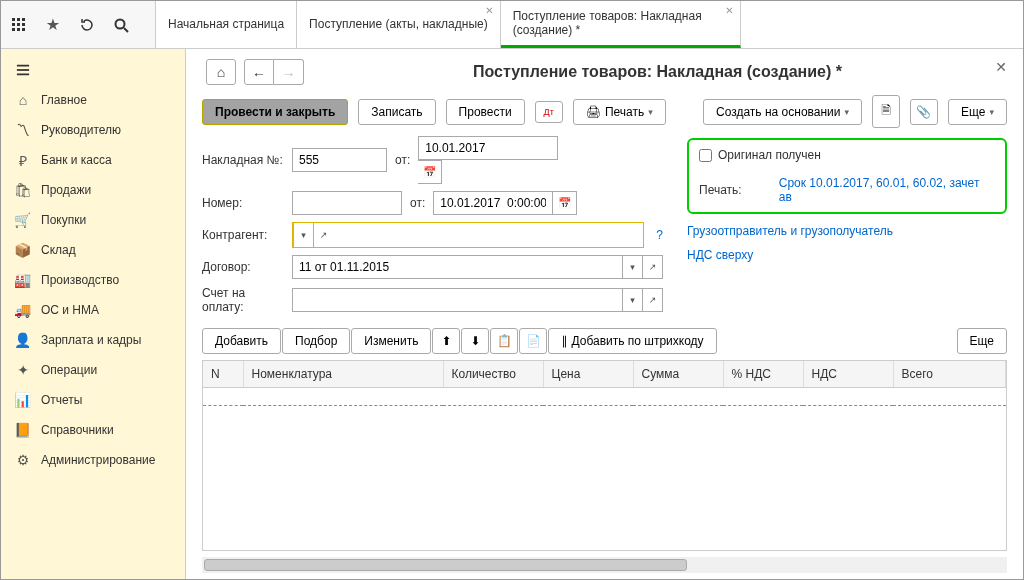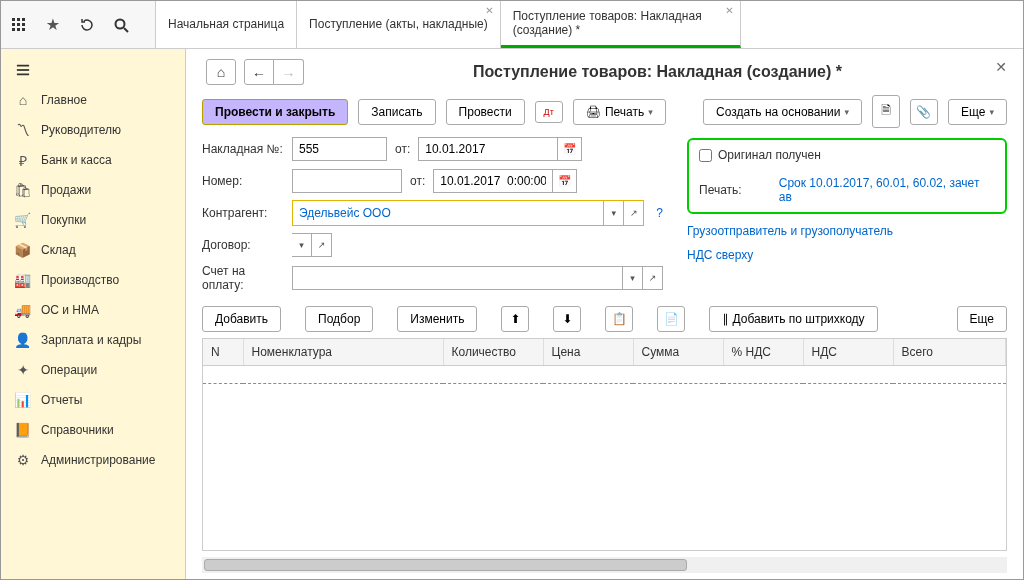--- a/index.html
+++ b/index.html
@@ -24,21 +24,21 @@
 
 .main { flex: 1; display: flex; flex-direction: column; overflow: hidden; }
 .page-header { padding: 10px 20px 4px; display: flex; align-items: center; gap: 8px; position: relative; }
 .hdr-btn { border: 1px solid #aaa; background: #fff; border-radius: 3px; width: 30px; height: 26px; display: flex; align-items: center; justify-content: center; cursor: pointer; font-size: 14px; color: #333; }
 .page-title { flex: 1; text-align: center; font-size: 16px; font-weight: bold; }
 .page-close { position: absolute; right: 16px; top: 10px; cursor: pointer; color: #666; font-size: 14px; }
 
 
 .cmd-bar { padding: 6px 16px; display: flex; align-items: center; gap: 10px; flex-wrap: wrap; }
 .btn { border: 1px solid #aaa; background: #fff; border-radius: 3px; padding: 5px 12px; cursor: pointer; font-size: 12px; display: inline-flex; align-items: center; gap: 4px; }
-.btn.yellow { background: #c4b5fd; font-weight: bold; border-color: #b8a200; }
+.btn.yellow { background: #a3a3a3; font-weight: bold; border-color: #b8a200; }
 .btn-icon { width: 28px; padding: 5px 0; justify-content: center; }
 .btn .dd { font-size: 9px; color: #666; }
 
 
 .form-area { padding: 2px 16px; display: flex; gap: 24px; }
 .form-left { flex: 1; }
 .form-right { width: 320px; padding-top: 2px; }
 .frow { display: flex; align-items: center; gap: 8px; margin-bottom: 6px; min-height: 26px; }
 .flabel { width: 82px; font-size: 12px; }
 .finput { border: 1px solid #aaa; height: 24px; padding: 2px 6px; font-size: 12px; background: #fff; }
@@ -51,21 +51,21 @@
 .cal-btn { width: 24px; height: 24px; border: 1px solid #aaa; border-left: none; display: flex; align-items: center; justify-content: center; background: #fff; cursor: pointer; font-size: 11px; }
 .qmark { color: #0066cc; margin-left: 4px; cursor: pointer; }
 
 .right-box { border: 2px solid #0c0; border-radius: 6px; padding: 8px 10px; margin-bottom: 10px; }
 .right-row { display: flex; align-items: center; margin-bottom: 6px; }
 .right-label { width: 80px; }
 .link { color: #0066cc; cursor: pointer; }
 .chk { margin-right: 6px; }
 
 
-.tbl-toolbar { padding: 6px 16px; display: flex; gap: 24px; align-items: center; }
+.tbl-toolbar { padding: 6px 16px; display: flex; gap: 1px; align-items: center; }
 
 
 .table-wrap { margin: 0 16px; border: 1px solid #ccc; flex: 1; overflow: auto; }
 table { width: 100%; border-collapse: collapse; }
 th { text-align: left; font-weight: normal; padding: 6px 8px; background: #f5f5f5; border-right: 1px solid #ddd; border-bottom: 1px solid #ccc; font-size: 12px; }
 tbody { min-height: 100px; }
 .dashed-row td { border-bottom: 1px dashed #d66; height: 18px; }
 
 .bottom-scroll { height: 16px; margin: 6px 16px; background: #f0f0f0; position: relative; }
 .bottom-scroll .thumb { position: absolute; top: 2px; bottom: 2px; left: 2px; width: 60%; background: #ccc; border: 1px solid #aaa; border-radius: 3px; }
@@ -223,48 +223,48 @@
         <span class="dd">▾</span>
       </button>
     </div>
 
     <div class="form-area">
       <div class="form-left">
         <div class="frow">
           <span class="flabel">Накладная №:</span>
           <input class="finput" style="width: 95px;" value="555">
           <span class="flabel" style="width:auto;">от:</span>
-          <div style="display:flex;">
+          <div style="display:flex;flex-direction:column;">
             <input class="finput" style="width: 140px;" value="10.01.2017">
             <span class="cal-btn">📅</span>
           </div>
         </div>
         <div class="frow">
           <span class="flabel">Номер:</span>
           <input class="finput" style="width: 110px;" value="">
           <span class="flabel" style="width:auto;">от:</span>
           <div style="display:flex;">
             <input class="finput" style="width: 120px;" value="10.01.2017  0:00:00">
             <span class="cal-btn">📅</span>
           </div>
         </div>
         <div class="frow">
           <span class="flabel">Контрагент:</span>
           <div class="sel-wrap" style="border:1px solid #e0b400;">
-            <input class="finput highlight" style="border: none;" id="cpinput" value="Эдельвейс ООО">
             <div class="sel-btns">
               <span class="sel-btn" style="border:none;border-left:1px solid #e0b400;">▾</span>
               <span class="sel-btn" style="border:none;border-left:1px solid #e0b400;">↗</span>
             </div>
           </div>
           <span class="qmark">?</span>
         </div>
         <div class="frow">
           <span class="flabel">Договор:</span>
           <div class="sel-wrap">
+            <input class="finput sel" value="11 от 01.11.2015" style="">
             <div class="sel-btns">
               <span class="sel-btn">▾</span>
               <span class="sel-btn">↗</span>
             </div>
           </div>
         </div>
         <div class="frow">
           <span class="flabel">Счет на оплату:</span>
           <div class="sel-wrap">
             <input class="finput sel" value="" style="">

